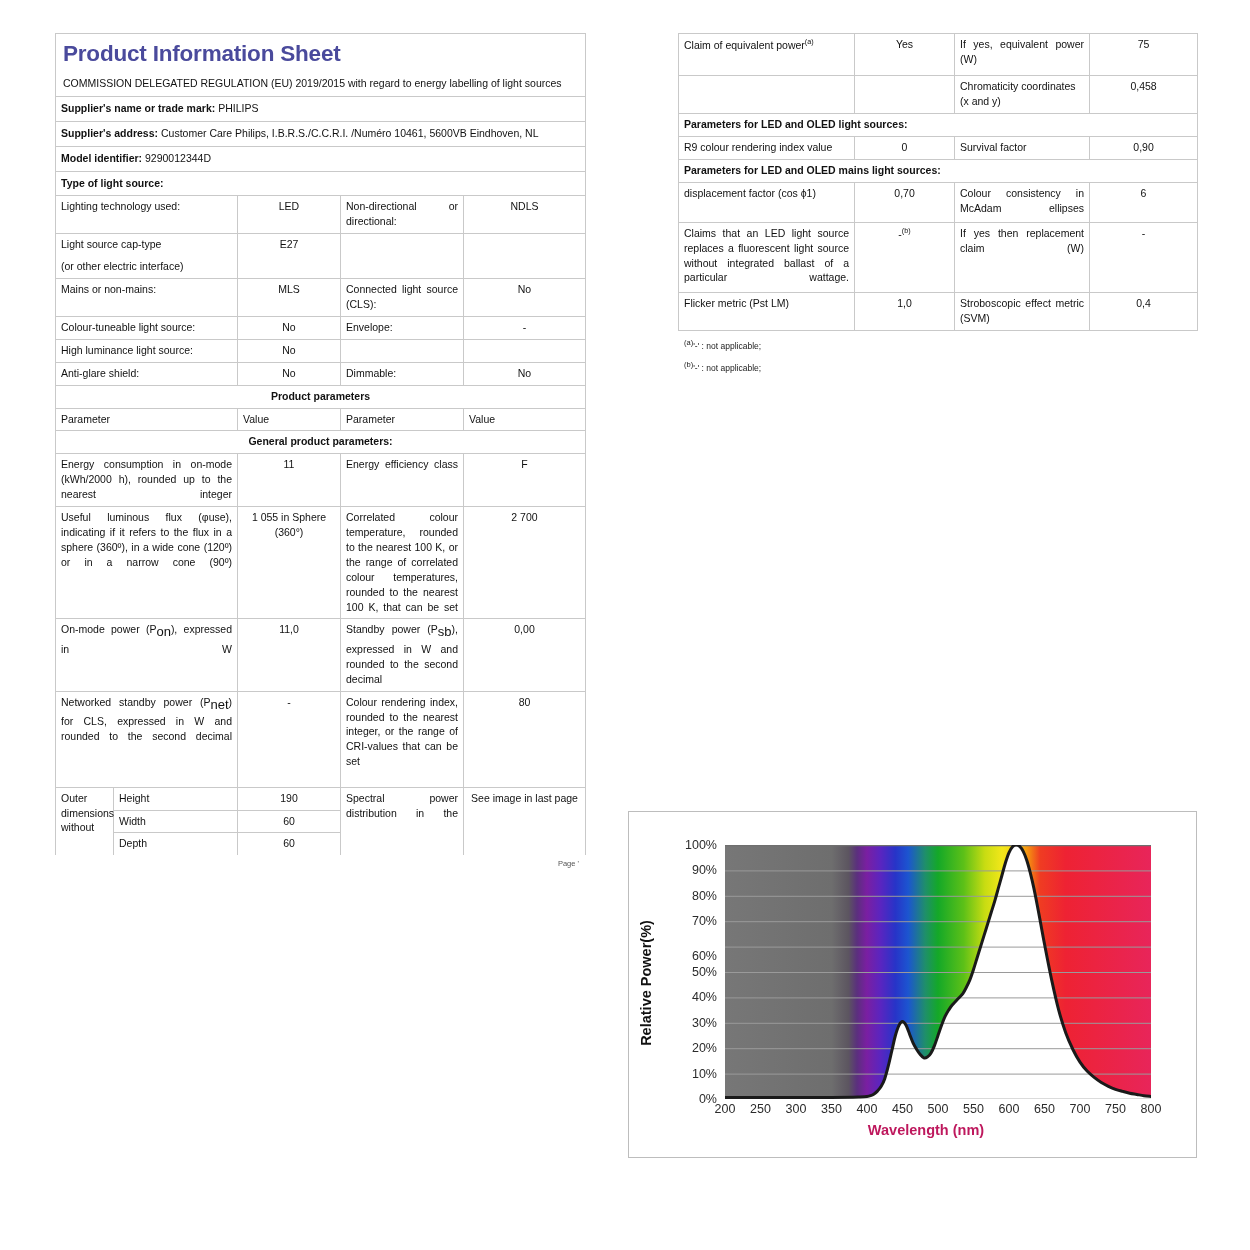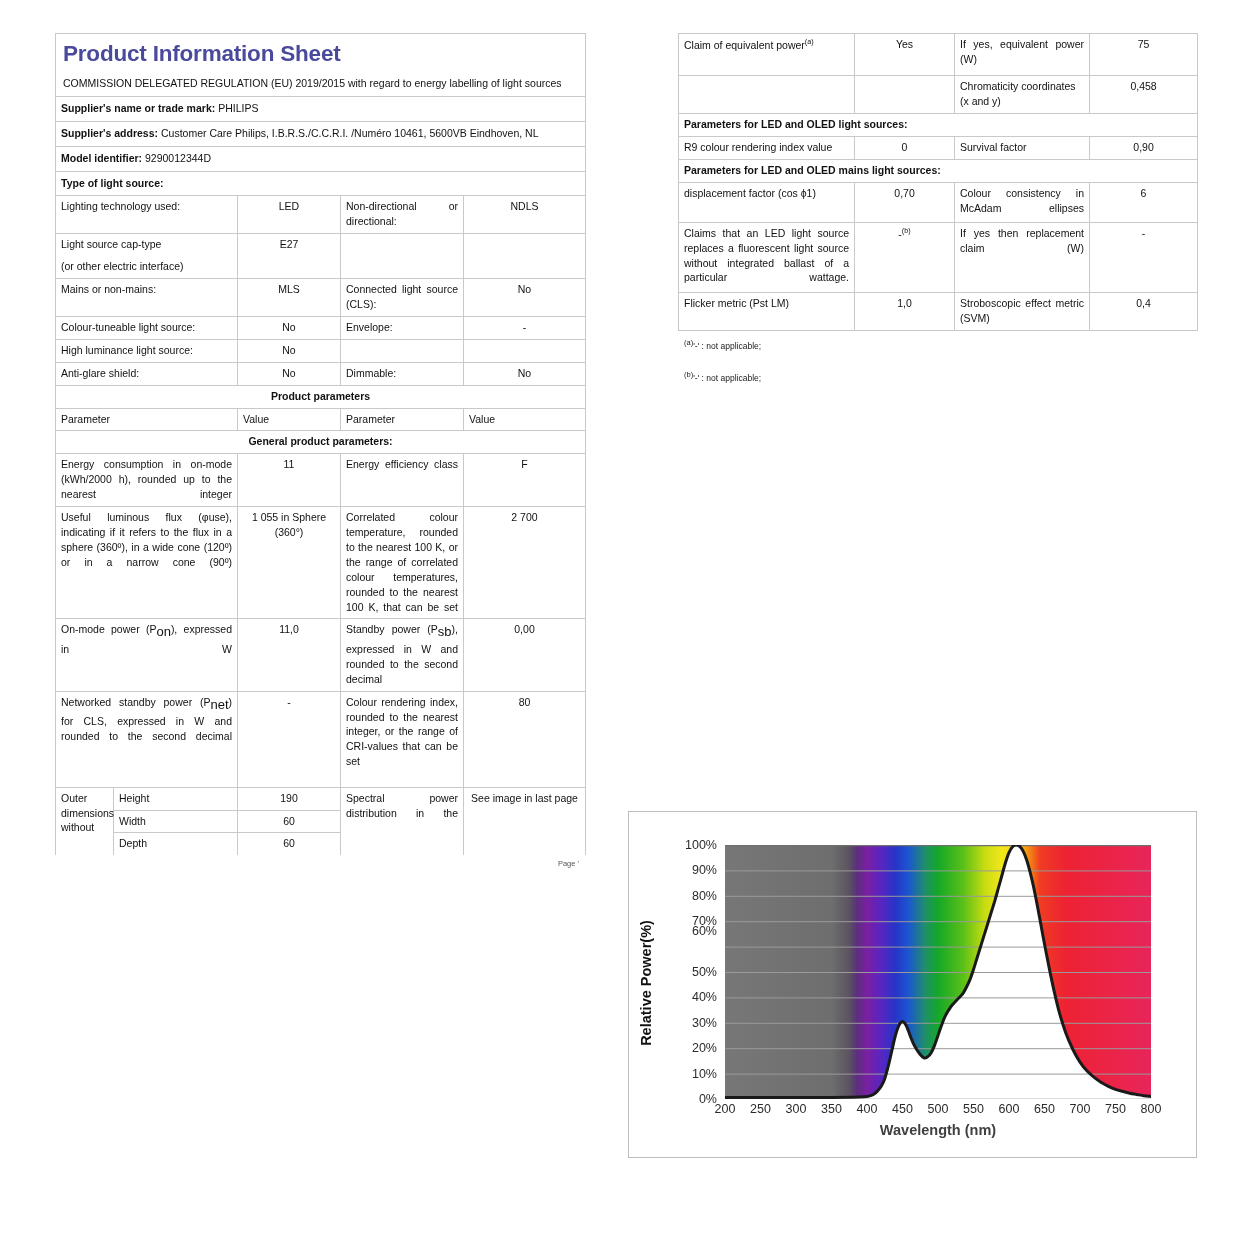--- a/index.html
+++ b/index.html
@@ -73,22 +73,22 @@
     width:426px;height:254px;
     background:#fff;
     overflow:hidden;
   }
   #xtickwrap{position:absolute;left:96px;top:290px;width:426px;height:18px;}
   .xtick{
     position:absolute;top:0;font-size:12.5px;color:#2b2b2b;
     transform:translateX(-50%);white-space:nowrap;
   }
   #xlabel{
-    position:absolute;left:96px;top:310px;width:426px;
-    text-align:center;font-size:14.5px;font-weight:bold;color:#404040;
+    position:absolute;left:84px;top:310px;width:426px;
+    text-align:center;font-size:14.5px;font-weight:bold;color:#be185d;
   }
 </style>
 </head>
 <body>
 
 <div id="leftPanel">
   <table class="tbl" style="width:530px">
     <colgroup>
       <col style="width:58px">
         <col style="width:124px">
@@ -305,39 +305,39 @@
       <td class="just">Stroboscopic effect metric (SVM)</td>
       <td class="ctr">0,4</td>
     </tr>
   </tbody>
     </table>
 
   <div style="margin-top:7px">
     <div class="fn">
       <sup>(a)</sup><span>'-' : not applicable;</span>
     </div>
-    <div class="fn" style="margin-top:18px">
+    <div class="fn" style="margin-top:8px">
       <sup>(b)</sup><span>'-' : not applicable;</span>
     </div>
   </div>
 </div>
 
 <div id="chartBox">
   <div id="chartInner">
     <div id="ylabel">
       <span>Relative Power(%)</span>
     </div>
     <div id="ytickwrap">
         <div class="ytick" style="top: 287px;">0%</div>
         <div class="ytick" style="top: 261.6px;">10%</div>
         <div class="ytick" style="top: 236.2px;">20%</div>
         <div class="ytick" style="top: 210.8px;">30%</div>
         <div class="ytick" style="top: 185.4px;">40%</div>
         <div class="ytick" style="top: 160px;">50%</div>
-        <div class="ytick" style="top: 119px;">60%</div>
+        <div class="ytick" style="top: 144px;">60%</div>
         <div class="ytick" style="top: 109.2px;">70%</div>
         <div class="ytick" style="top: 83.8px;">80%</div>
         <div class="ytick" style="top: 58.4px;">90%</div>
         <div class="ytick" style="top: 33px;">100%</div>
       </div>
     <div id="plot">
       <svg id="plotsvg" width="426" height="254" viewBox="0 0 426 254" preserveAspectRatio="none">
         <defs>
           <linearGradient id="specgrad" x1="0" y1="0" x2="1" y2="0">
             <stop offset="0.000" stop-color="#777777"></stop>

